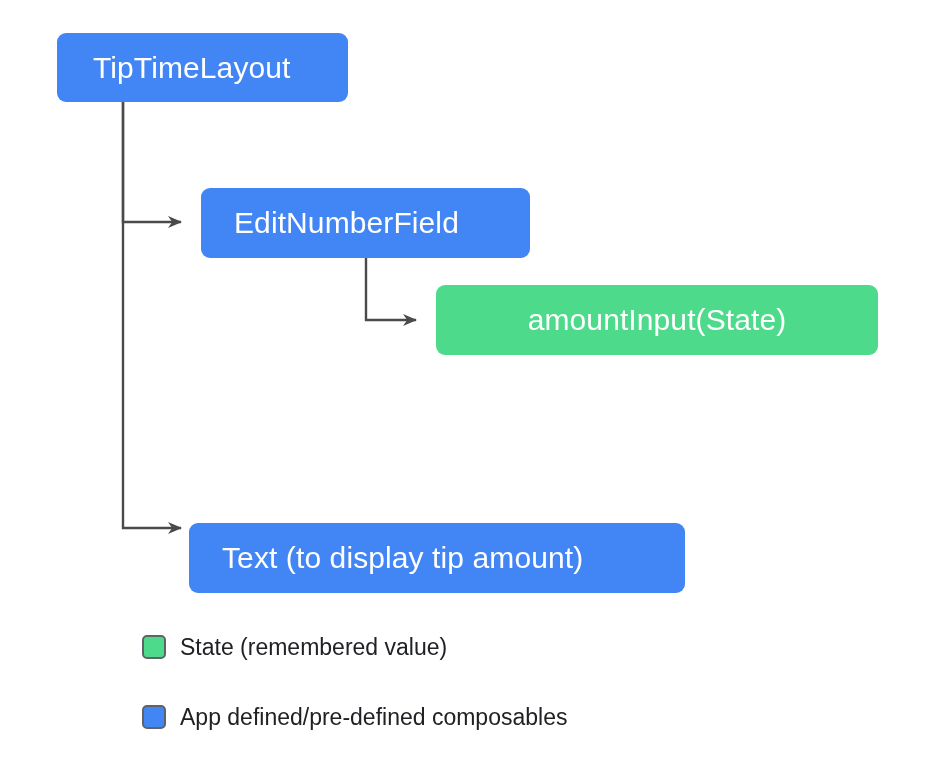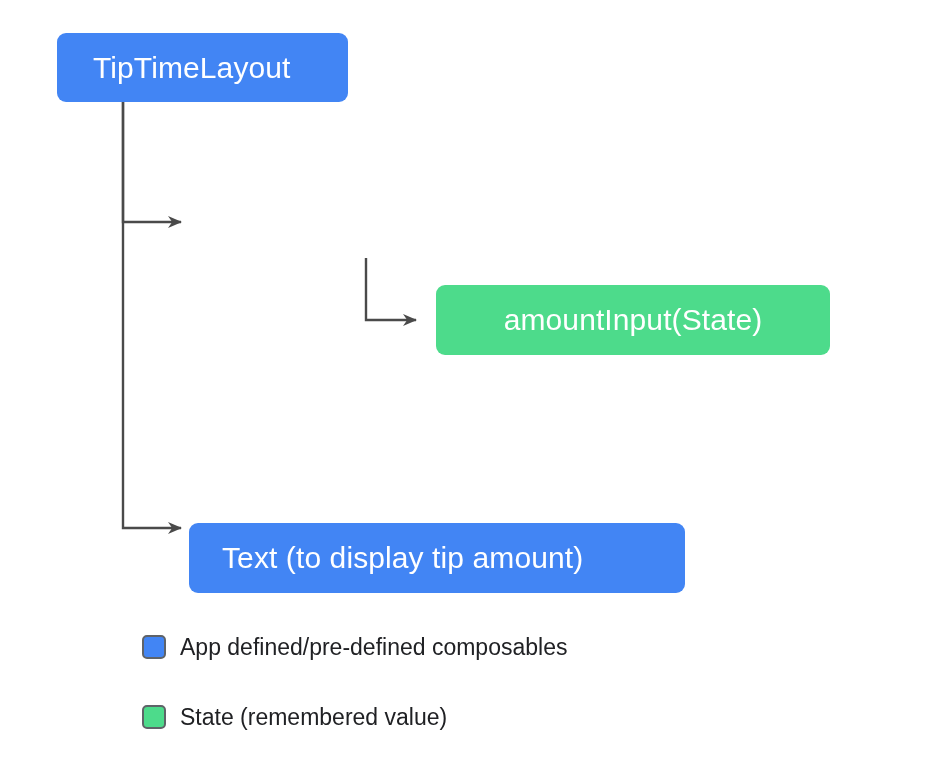--- a/index.html
+++ b/index.html
@@ -44,21 +44,21 @@
     justify-content: flex-start;
     padding-left: 33px;
   }
   .node.align-center {
     justify-content: center;
     padding: 0 18px;
   }
   
   #node-tiptimelayout { left: 57px;  top: 33px;  width: 291px; height: 69px; padding-left: 36px; }
   #node-editnumberfield { left: 201px; top: 188px; width: 329px; height: 70px; }
-  #node-amountinput   { left: 436px; top: 285px; width: 394px; height: 70px; }
+  #node-amountinput   { left: 436px; top: 285px; width: 442px; height: 70px; }
   #node-text          { left: 189px; top: 494px; width: 496px; height: 70px; margin-top: 29px; }
 
   
   #legend {
     position: absolute;
     left: 142px;
     top: 630px;
   }
   .legend-row {
     display: flex;
@@ -104,33 +104,36 @@
 
     <g>
       <path d="M366,258 L366,320 L416,320" fill="none" stroke="#4a4a4a" stroke-width="2.4" marker-end="url(#arrowbarb)"></path>
     </g>
   </svg>
 
   <div class="node align-left" id="node-tiptimelayout" style="background:#4285f4">
     <span>TipTimeLayout</span>
   </div>
 
+  <div class="node align-left" id="node-editnumberfield" style="background:#4285f4">
+    <span>EditNumberField</span>
+  </div>
 
   <div class="node align-center" id="node-amountinput" style="background:#4ddb8b">
     <span>amountInput(State)</span>
   </div>
 
   <div class="node align-left" id="node-text" style="background:#4285f4">
     <span>Text (to display tip amount)</span>
   </div>
 
   <div id="legend">
     <div class="legend-row">
+      <span class="legend-swatch" style="background:#4ddb8b"></span>
+      <span class="legend-label">State (remembered value)</span>
+    </div>
+    <div class="legend-row">
       <span class="legend-swatch" style="background:#4285f4"></span>
       <span class="legend-label">App defined/pre-defined composables</span>
-    </div>
-    <div class="legend-row">
-      <span class="legend-swatch" style="background:#4ddb8b"></span>
-      <span class="legend-label">State (remembered value)</span>
     </div>
   </div>
 
 </div>
 
 </body></html>

